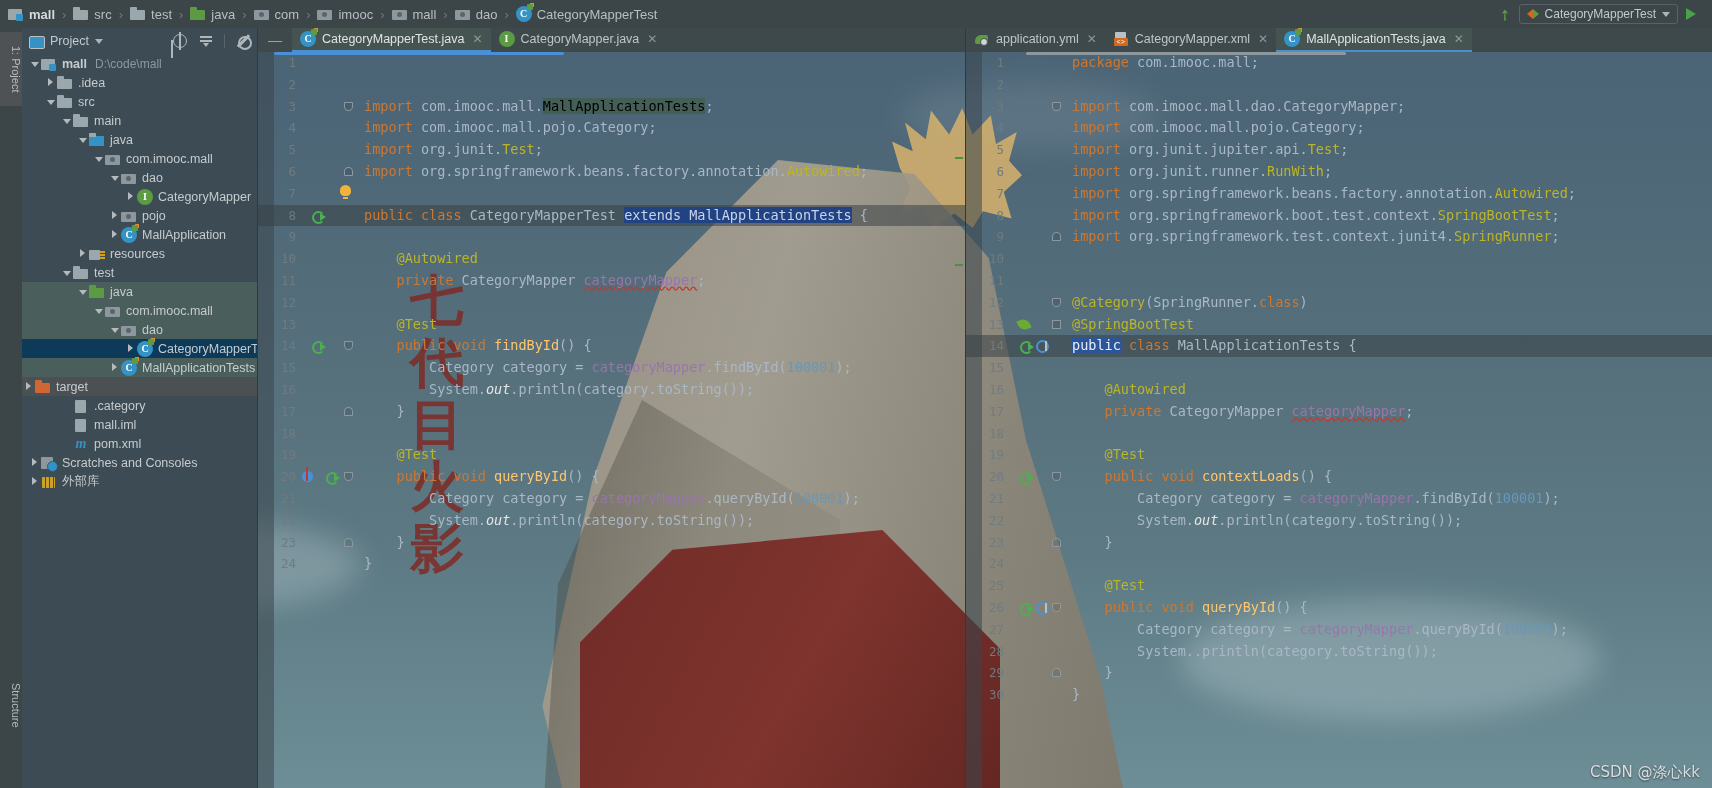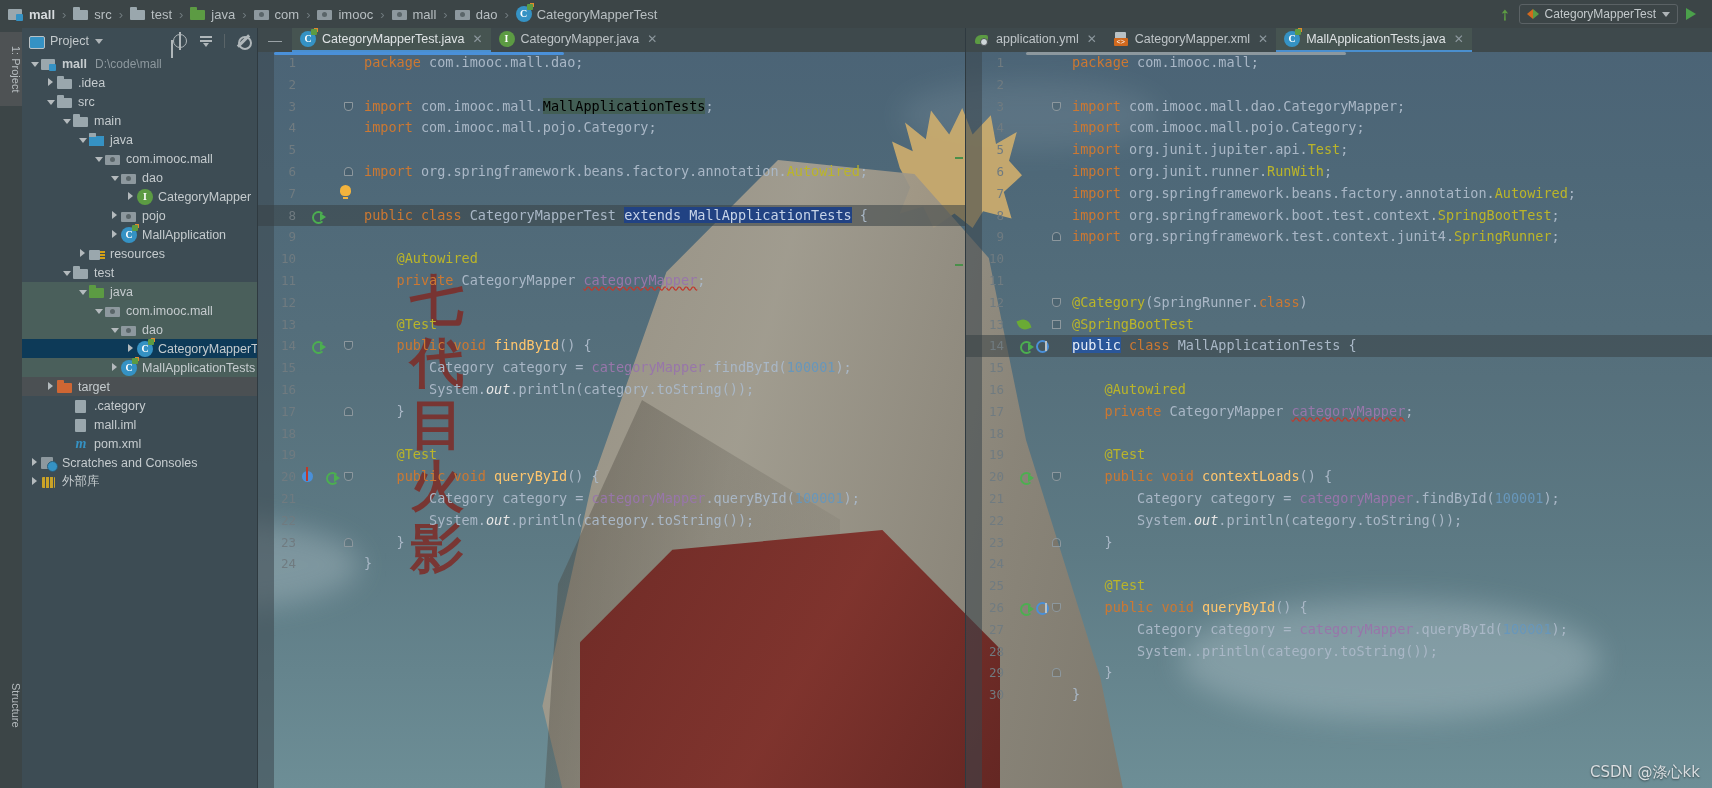--- a/index.html
+++ b/index.html
@@ -539,21 +539,21 @@
         <div class="trow sel" style="padding-left: 102px;">
           <span class="twist"><i class="t-r"></i></span>
           <span class="ic ic-class">C</span>
           <span class="tlabel">CategoryMapperTest</span>
         </div>
         <div class="trow hl-green" style="padding-left: 86px;">
           <span class="twist"><i class="t-r"></i></span>
           <span class="ic ic-class">C</span>
           <span class="tlabel">MallApplicationTests</span>
         </div>
-        <div class="trow sel-gray" style="padding-left: 22px;">
+        <div class="trow sel-gray" style="">
           <span class="twist"><i class="t-r"></i></span>
           <span class="ic ic-folder ic-folder-orange"></span>
           <span class="tlabel">target</span>
         </div>
         <div class="trow" style="padding-left: 38px;">
           <span class="twist"></span>
           <span class="ic ic-file"></span>
           <span class="tlabel">.category</span>
         </div>
         <div class="trow" style="padding-left: 38px;">
@@ -592,25 +592,25 @@
           <div class="tab">
             <span class="ic ic-iface">I</span>
             <span>CategoryMapper.java</span>
             <span class="x">✕</span>
           </div>
         </div>
       <div class="code-wrap">
         <div class="scroll-top" style="left:16px;width:290px;background:#4a90d9;"></div>
         <div class="gutter-strip"></div>
         <div class="codelines" id="code-left">
-            <div class="cl"><span class="ln">1</span><span class="gut"></span><span class="code"><span class="plain"></span><span class="kw">package </span><span class="plain">com.imooc.mall.dao;</span></span></div>
+            <div class="cl"><span class="ln">1</span><span class="gut"></span></div>
             <div class="cl"><span class="ln">2</span><span class="gut"></span><span class="code"><span class="plain"></span></span></div>
             <div class="cl"><span class="ln">3</span><span class="gut"><i class="m-fold top"></i></span><span class="code"><span class="plain"></span><span class="kw">import </span><span class="plain">com.imooc.mall.</span><span class="hl-green-txt">MallApplicationTests</span><span class="plain">;</span></span></div>
             <div class="cl"><span class="ln">4</span><span class="gut"></span><span class="code"><span class="plain"></span><span class="kw">import </span><span class="plain">com.imooc.mall.pojo.Category;</span></span></div>
-            <div class="cl"><span class="ln">5</span><span class="gut"></span></div>
+            <div class="cl"><span class="ln">5</span><span class="gut"></span><span class="code"><span class="plain"></span><span class="kw">import </span><span class="plain">org.junit.</span><span class="ann">Test</span><span class="plain">;</span></span></div>
             <div class="cl"><span class="ln">6</span><span class="gut"><i class="m-fold bot"></i></span><span class="code"><span class="plain"></span><span class="kw">import </span><span class="plain">org.springframework.beans.factory.annotation.</span><span class="ann">Autowired</span><span class="plain">;</span></span></div>
             <div class="cl"><span class="ln">7</span><span class="gut"><i class="m-bulb"></i></span><span class="code"><span class="plain"></span></span></div>
             <div class="cl curline-left"><span class="ln">8</span><span class="gut"><i class="m-run"></i></span><span class="code"><span class="plain"></span><span class="kw">public </span><span class="kw">class </span><span class="cls">CategoryMapperTest </span><span class="sel-blue">extends MallApplicationTests</span><span class="plain"> {</span></span></div>
             <div class="cl"><span class="ln">9</span><span class="gut"></span><span class="code"><span class="plain"></span></span></div>
             <div class="cl"><span class="ln">10</span><span class="gut"></span><span class="code"><span class="plain">&nbsp;&nbsp;&nbsp;&nbsp;</span><span class="ann">@Autowired</span></span></div>
             <div class="cl"><span class="ln">11</span><span class="gut"></span><span class="code"><span class="plain">&nbsp;&nbsp;&nbsp;&nbsp;</span><span class="kw">private </span><span class="cls">CategoryMapper </span><span class="fld err-underline">categoryMapper</span><span class="plain">;</span></span></div>
             <div class="cl"><span class="ln">12</span><span class="gut"></span><span class="code"><span class="plain">&nbsp;&nbsp;&nbsp;&nbsp;</span></span></div>
             <div class="cl"><span class="ln">13</span><span class="gut"></span><span class="code"><span class="plain">&nbsp;&nbsp;&nbsp;&nbsp;</span><span class="ann">@Test</span></span></div>
             <div class="cl"><span class="ln">14</span><span class="gut"><i class="m-run"></i><i class="m-fold top"></i></span><span class="code"><span class="plain">&nbsp;&nbsp;&nbsp;&nbsp;</span><span class="kw">public </span><span class="kw">void </span><span class="mth">findById</span><span class="plain">() {</span></span></div>
             <div class="cl"><span class="ln">15</span><span class="gut"></span><span class="code"><span class="plain">&nbsp;&nbsp;&nbsp;&nbsp;&nbsp;&nbsp;&nbsp;&nbsp;</span><span class="plain">Category category = </span><span class="fld">categoryMapper</span><span class="plain">.findById(</span><span class="num">100001</span><span class="plain">);</span></span></div>

